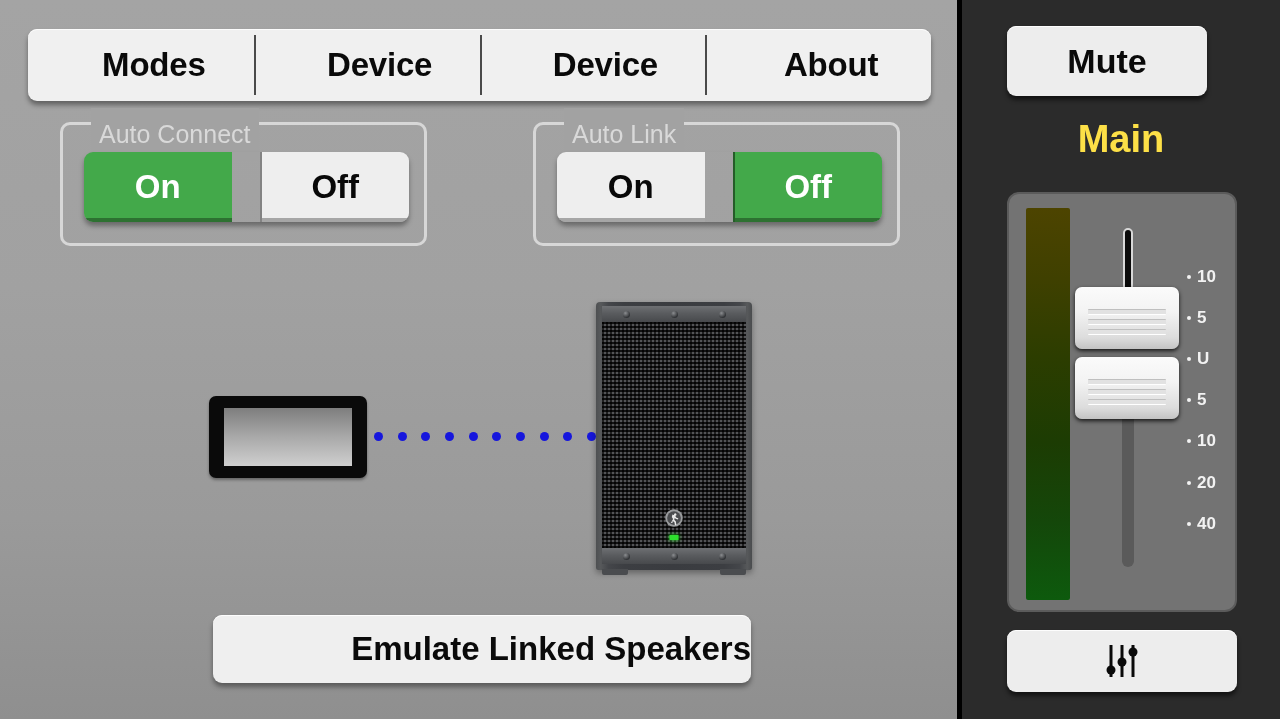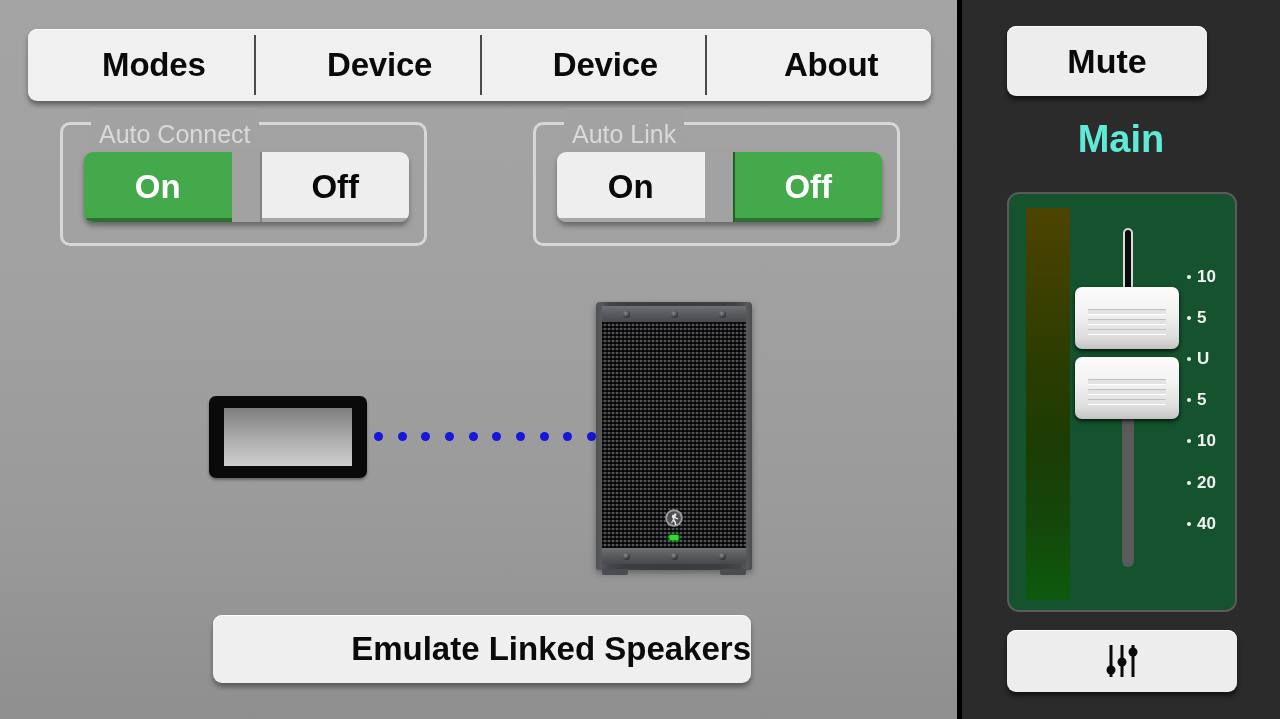--- a/index.html
+++ b/index.html
@@ -281,32 +281,32 @@
     user-select: none;
     box-sizing: border-box;
   }
   #channel-label {
     position: absolute;
     left: 0; right: 0;
     top: 118px;
     text-align: center;
     font-size: 38px;
     font-weight: bold;
-    color: #5eead4;
+    color: #fde047;
     user-select: none;
   }
 
   
   #fader-well {
     position: absolute;
     left: 45px;
     top: 192px;
     width: 230px;
     height: 420px;
-    background: #14532d;
+    background: #737373;
     border: 2px solid #5b5b5b;
     border-radius: 12px;
     box-sizing: border-box;
     overflow: hidden;
     padding-left: 12px;
   }
   #vu-meter {
     position: absolute;
     left: 17px;
     top: 14px;

